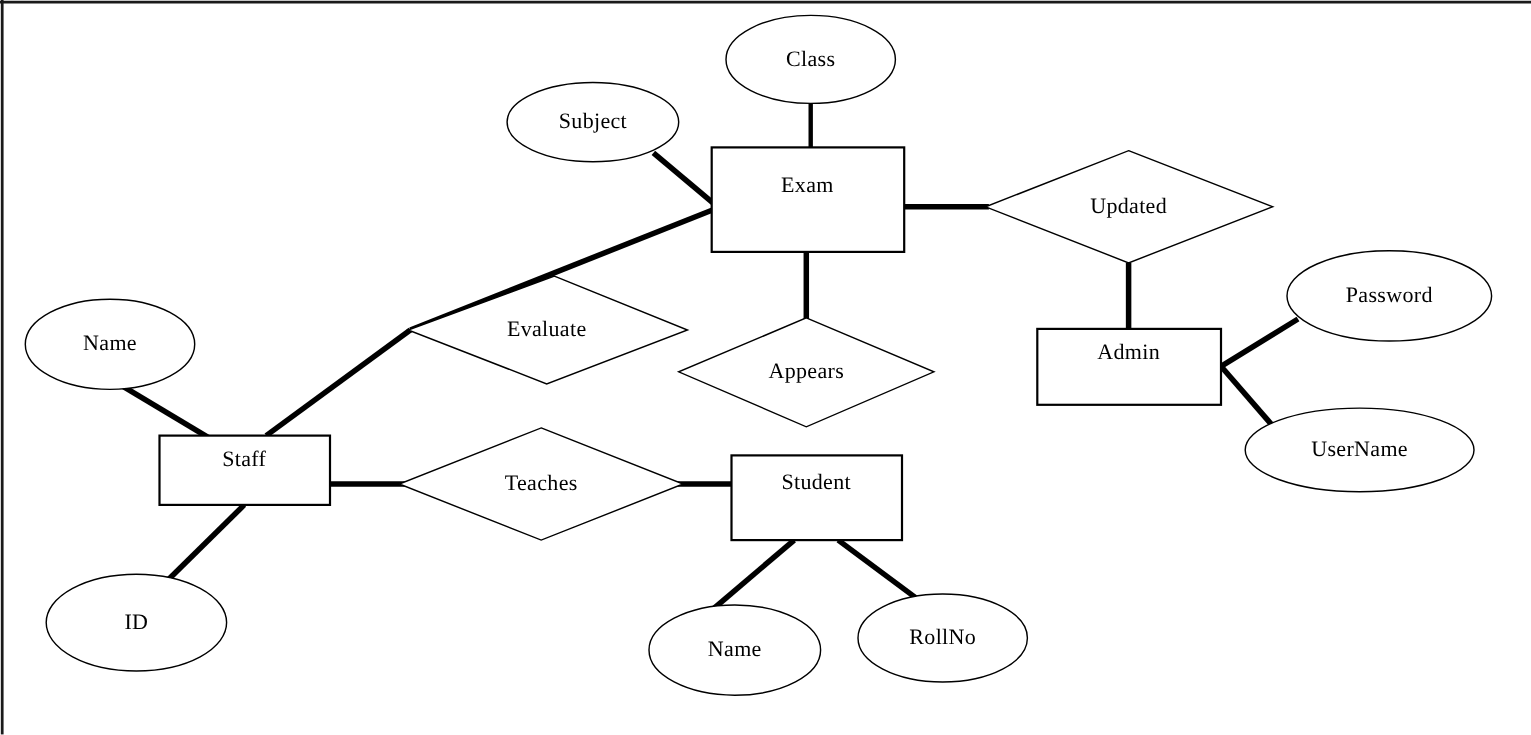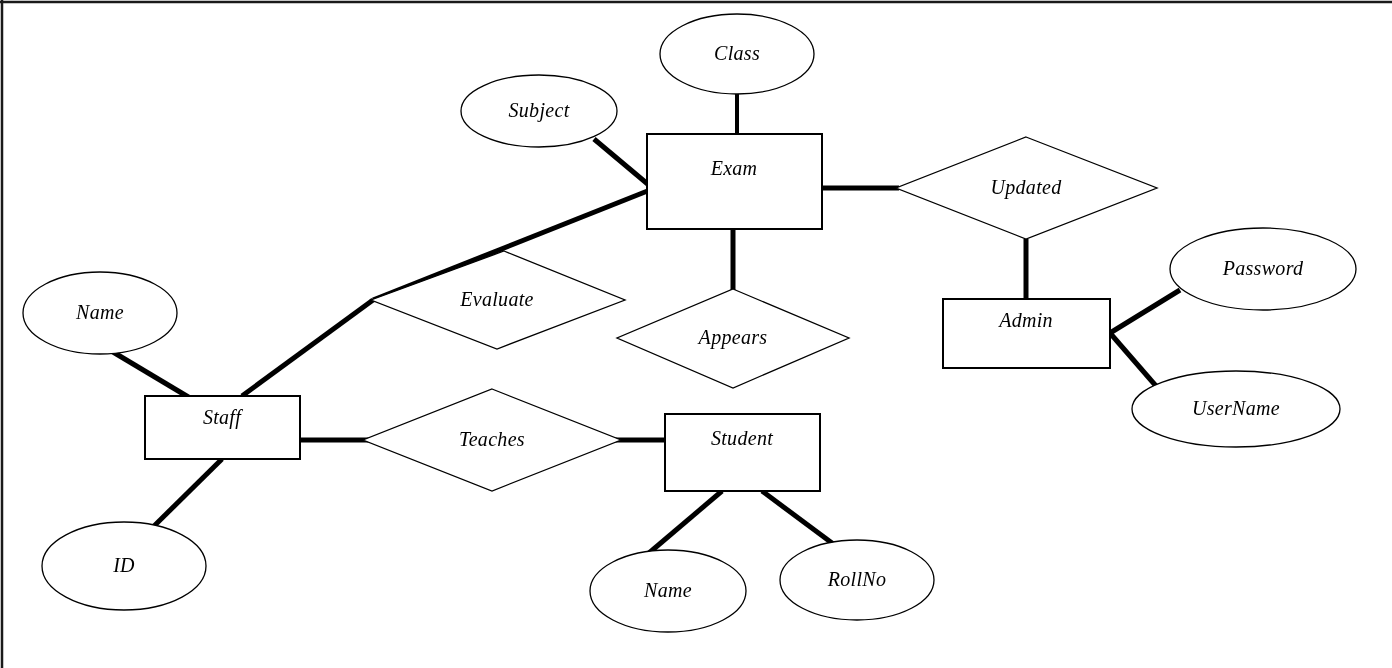--- a/index.html
+++ b/index.html
@@ -12,21 +12,20 @@
     width: 1392px;
     height: 668px;
     font-family: "Liberation Serif", "DejaVu Serif", serif;
     overflow: hidden;
   }
   #canvas {
     position: relative;
     width: 1392px;
     height: 484px;
     background: #ffffff;
-    font-style: italic;
   }
   #diagram-svg {
     position: absolute;
     top: 0;
     left: 0;
     width: 1392px;
     height: 668px;
     display: block;
   }
   .node-text {

